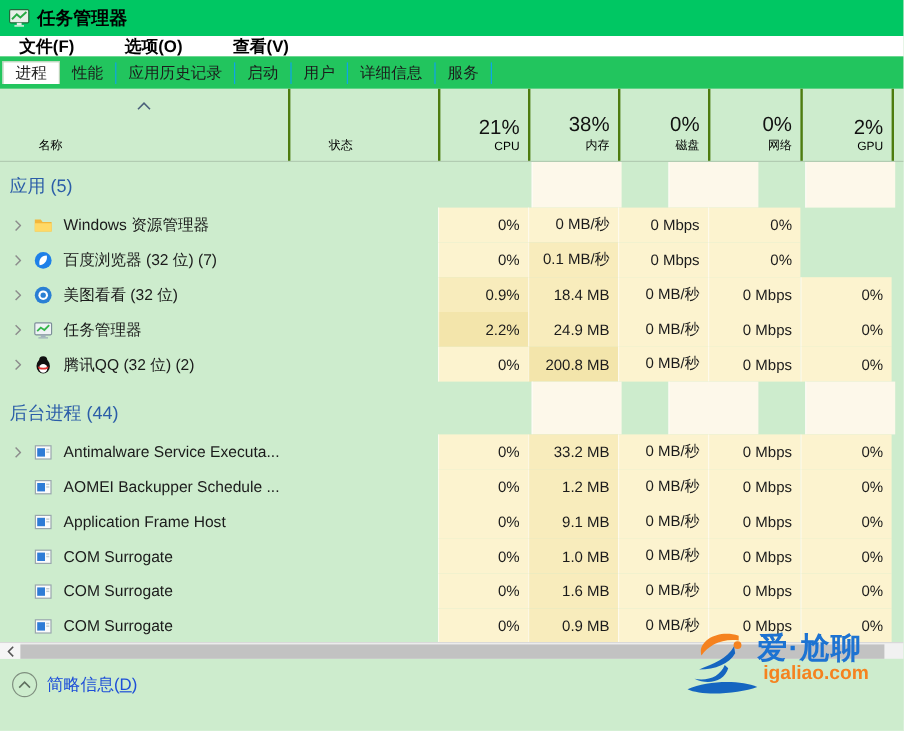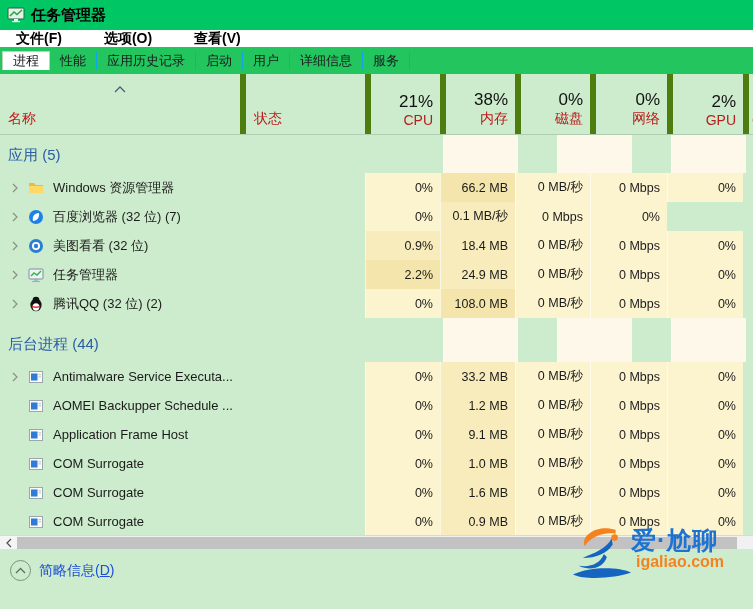--- a/index.html
+++ b/index.html
@@ -20,25 +20,25 @@
   .menu-item { font-size:14px; font-weight:600; color:#000; padding:0 9px; cursor:default; }
 
   
   .tabbar { height:27px; background:#22c55e; display:flex; align-items:center; padding-left:2px; }
   .tab { font-size:13px; color:#1b1b1b; padding:0 10px; display:flex; align-items:center; border-right:1px solid #0ea5e9; cursor:default; }
   .tab.active { background:#ffffff; border:1px solid #b9d4b9; border-bottom:none; }
 
   
   .colheader { height:61px; display:grid; grid-template-columns:240px 125px 75px 75px 75px 77px 76px 10px;
                border-bottom:1px solid #b2ccb2; background:#cdeccd; }
-  .ch { position:relative; border-left:6px solid #4d7c0f; display:flex; flex-direction:column; justify-content:flex-end; padding-bottom:6px; }
+  .ch { position:relative; border-left:2px solid #4d7c0f; display:flex; flex-direction:column; justify-content:flex-end; padding-bottom:6px; }
   .ch:first-child { border-left:none; }
   .ch.namecol { padding-left:8px; }
   .sortcaret { position:absolute; top:5px; left:50%; transform:translateX(-50%); }
-  .chlabel { font-size:14px; color:#b91c1c; }
+  .chlabel { font-size:10px; color:#000000;margin-left:24px; }
   .ch.metric { align-items:flex-end; padding-right:7px; }
   .ch .pct { font-size:17px; color:#111; line-height:1.25; }
   .ch.partial { overflow:hidden; padding-left:3px; }
 
   
   .rows { height:400px; overflow:hidden; }
   .row { display:grid; grid-template-columns:240px 125px 75px 75px 75px 77px 76px 10px; }
   .row.proc { height:29px; }
   .row.section { height:38px;gap:39px; }
   .row.section.gap { height:44px; }
@@ -168,21 +168,20 @@
           <span class="ic">
             <svg viewBox="0 0 16 16" width="16" height="16">
               <path d="M1 3h5l1.5 2H15v8H1z" fill="#f2b73c"></path>
               <path d="M1 6h14v7H1z" fill="#ffd966"></path>
             </svg>
           </span>
           <span class="pname">Windows 资源管理器</span>
         </div>
         <div class="cell"></div>
         <div class="cell val h0">0%</div>
-        <div class="cell val h2">66.2 MB</div>
         <div class="cell val h0">0 MB/秒</div>
         <div class="cell val h0">0 Mbps</div>
         <div class="cell val h0">0%</div>
         <div class="cell"></div>
       </div>
       <div class="row proc">
         <div class="cell namecell">
           <span class="chev">
             <svg width="6" height="10" viewBox="0 0 6 10">
               <path d="M1 1 L5 5 L1 9" stroke="#8c8c8c" stroke-width="1.2" fill="none"></path>
@@ -264,21 +263,21 @@
               <ellipse cx="8" cy="9" rx="5.6" ry="6.3" fill="#111"></ellipse>
               <circle cx="8" cy="4.2" r="3.4" fill="#111"></circle>
               <ellipse cx="8" cy="11" rx="3.4" ry="3.7" fill="#fff"></ellipse>
               <path d="M3.6 9.3 Q8 11.8 12.4 9.3 L12 11 Q8 13 4 11 Z" fill="#e03030"></path>
             </svg>
           </span>
           <span class="pname">腾讯QQ (32 位) (2)</span>
         </div>
         <div class="cell"></div>
         <div class="cell val h0">0%</div>
-        <div class="cell val h2">108.0 MB</div>
+        <div class="cell val h2">200.8 MB</div>
         <div class="cell val h0">0 MB/秒</div>
         <div class="cell val h0">0 Mbps</div>
         <div class="cell val h0">0%</div>
         <div class="cell"></div>
       </div>
       <div class="row section gap">
         <div class="cell namecell">
           <span class="sec-label">后台进程 (44)</span>
         </div>
         <div class="cell"></div>

